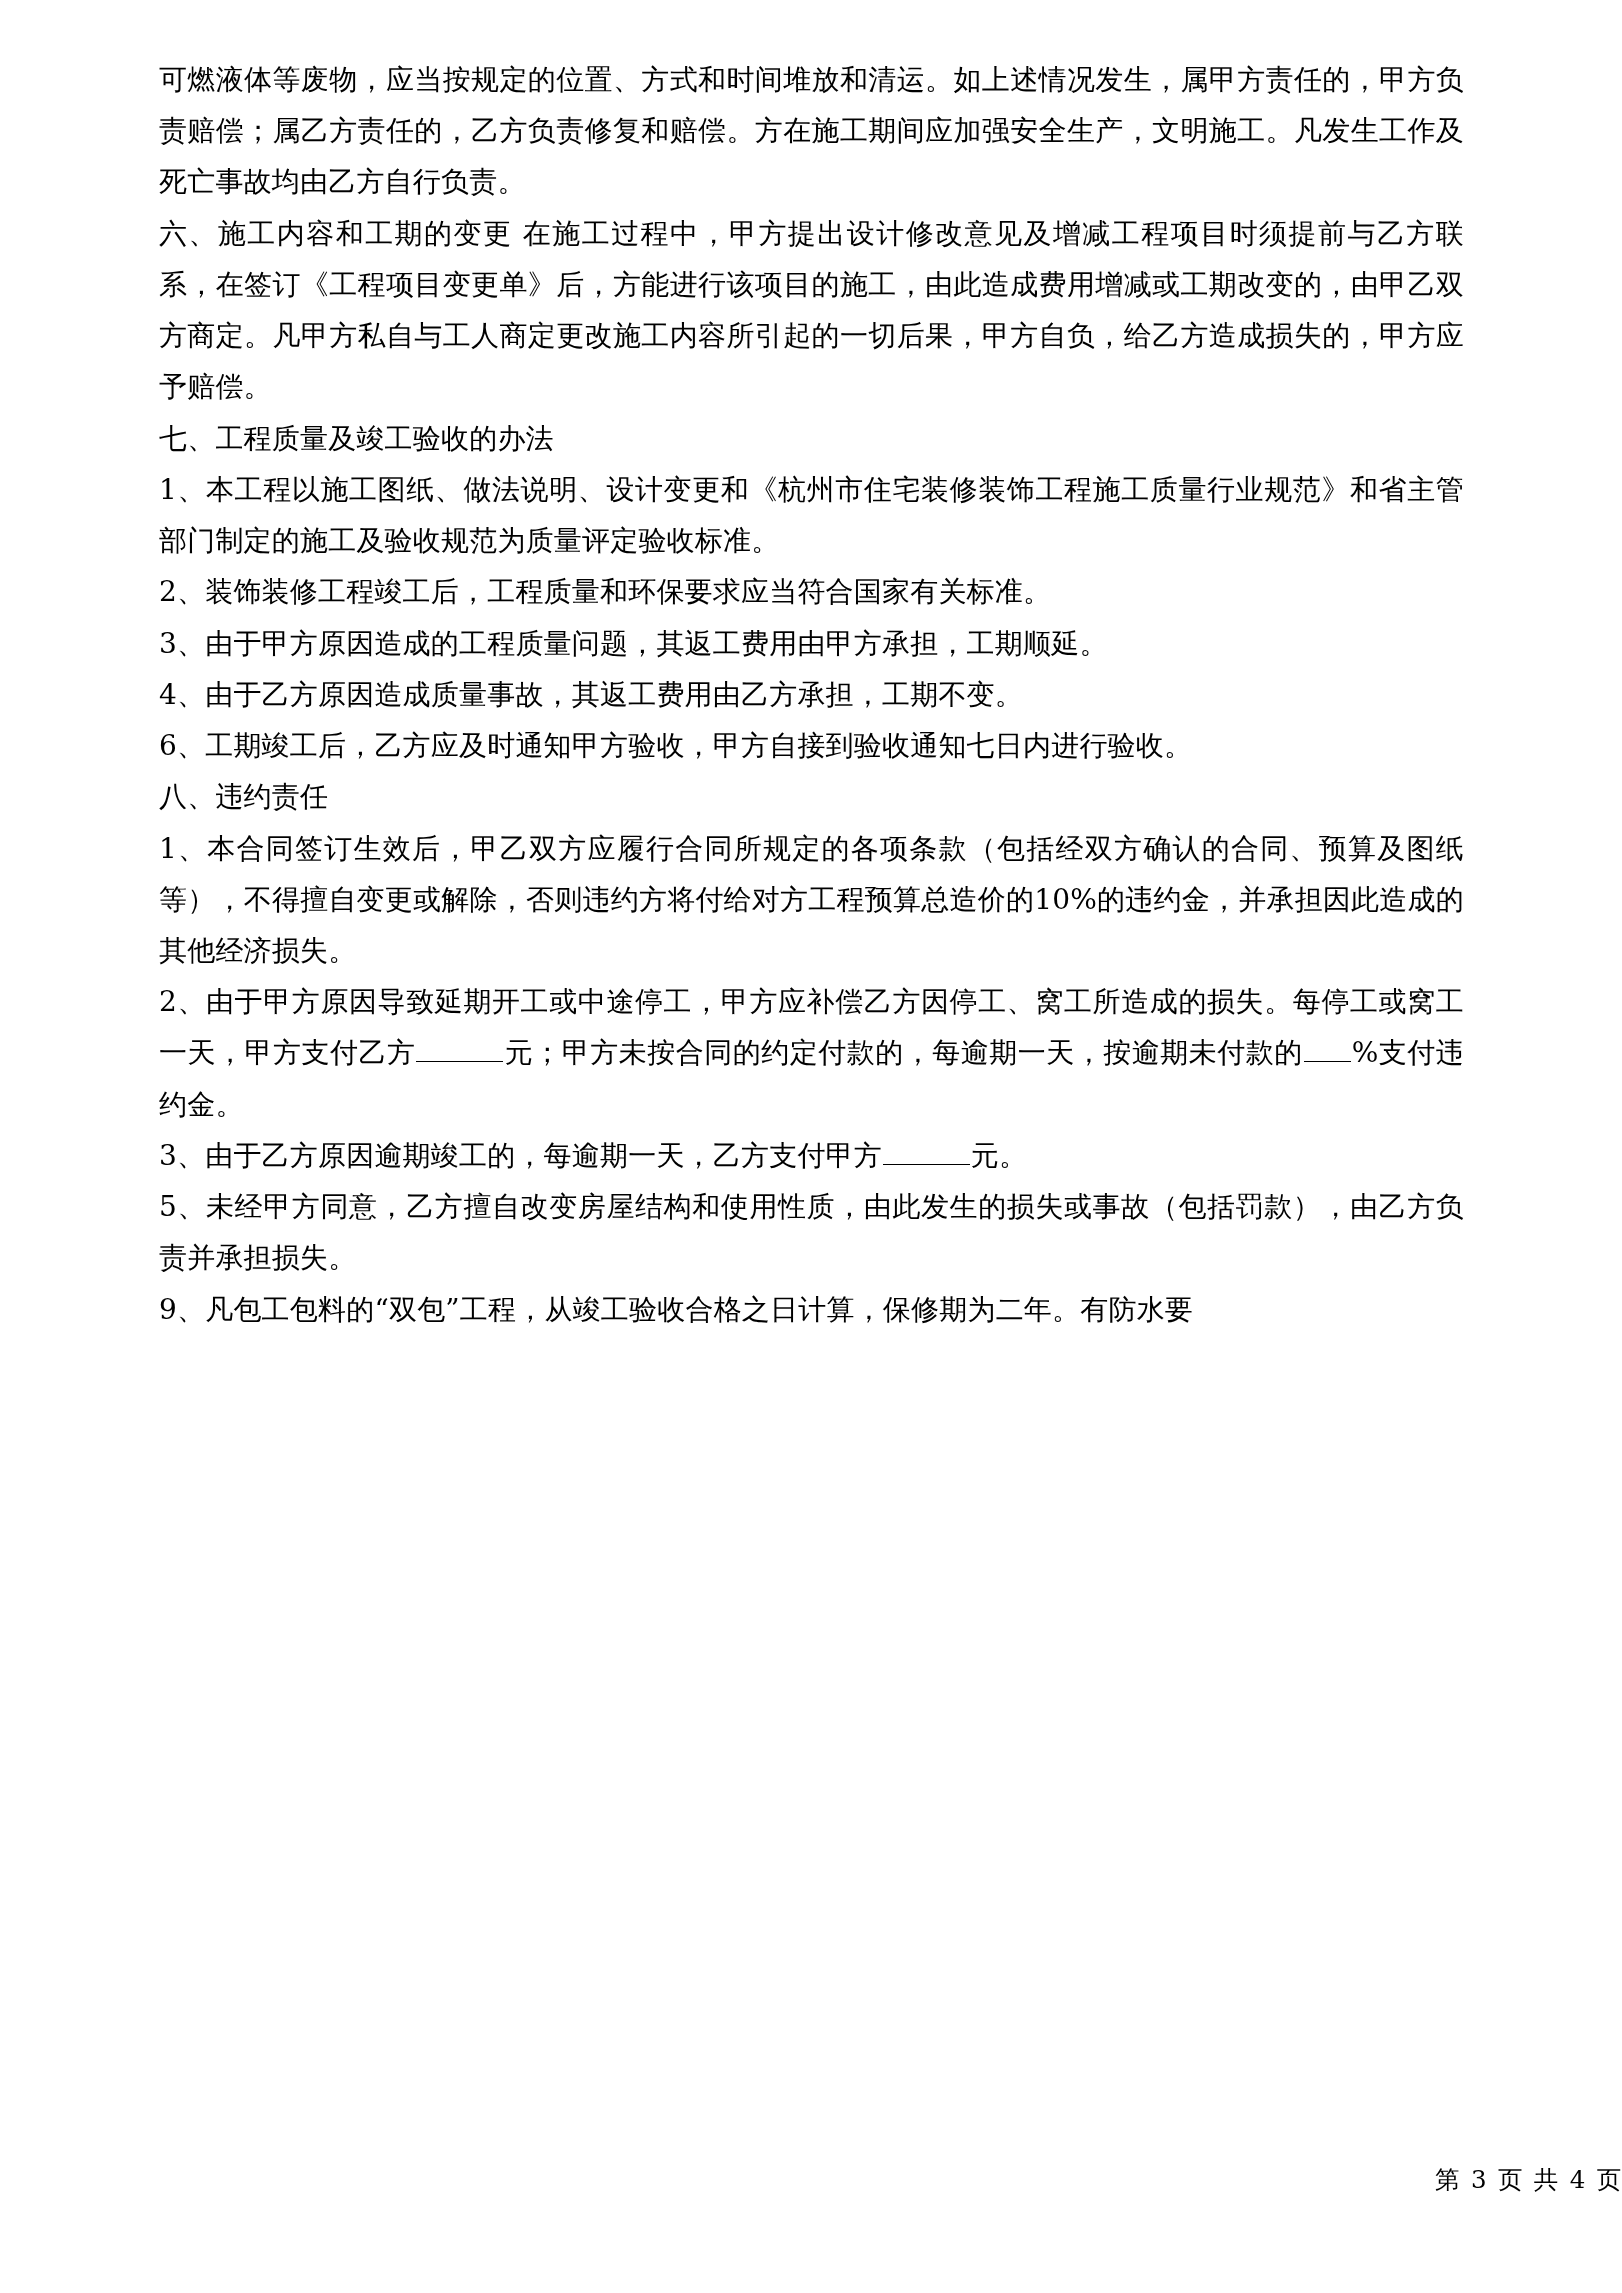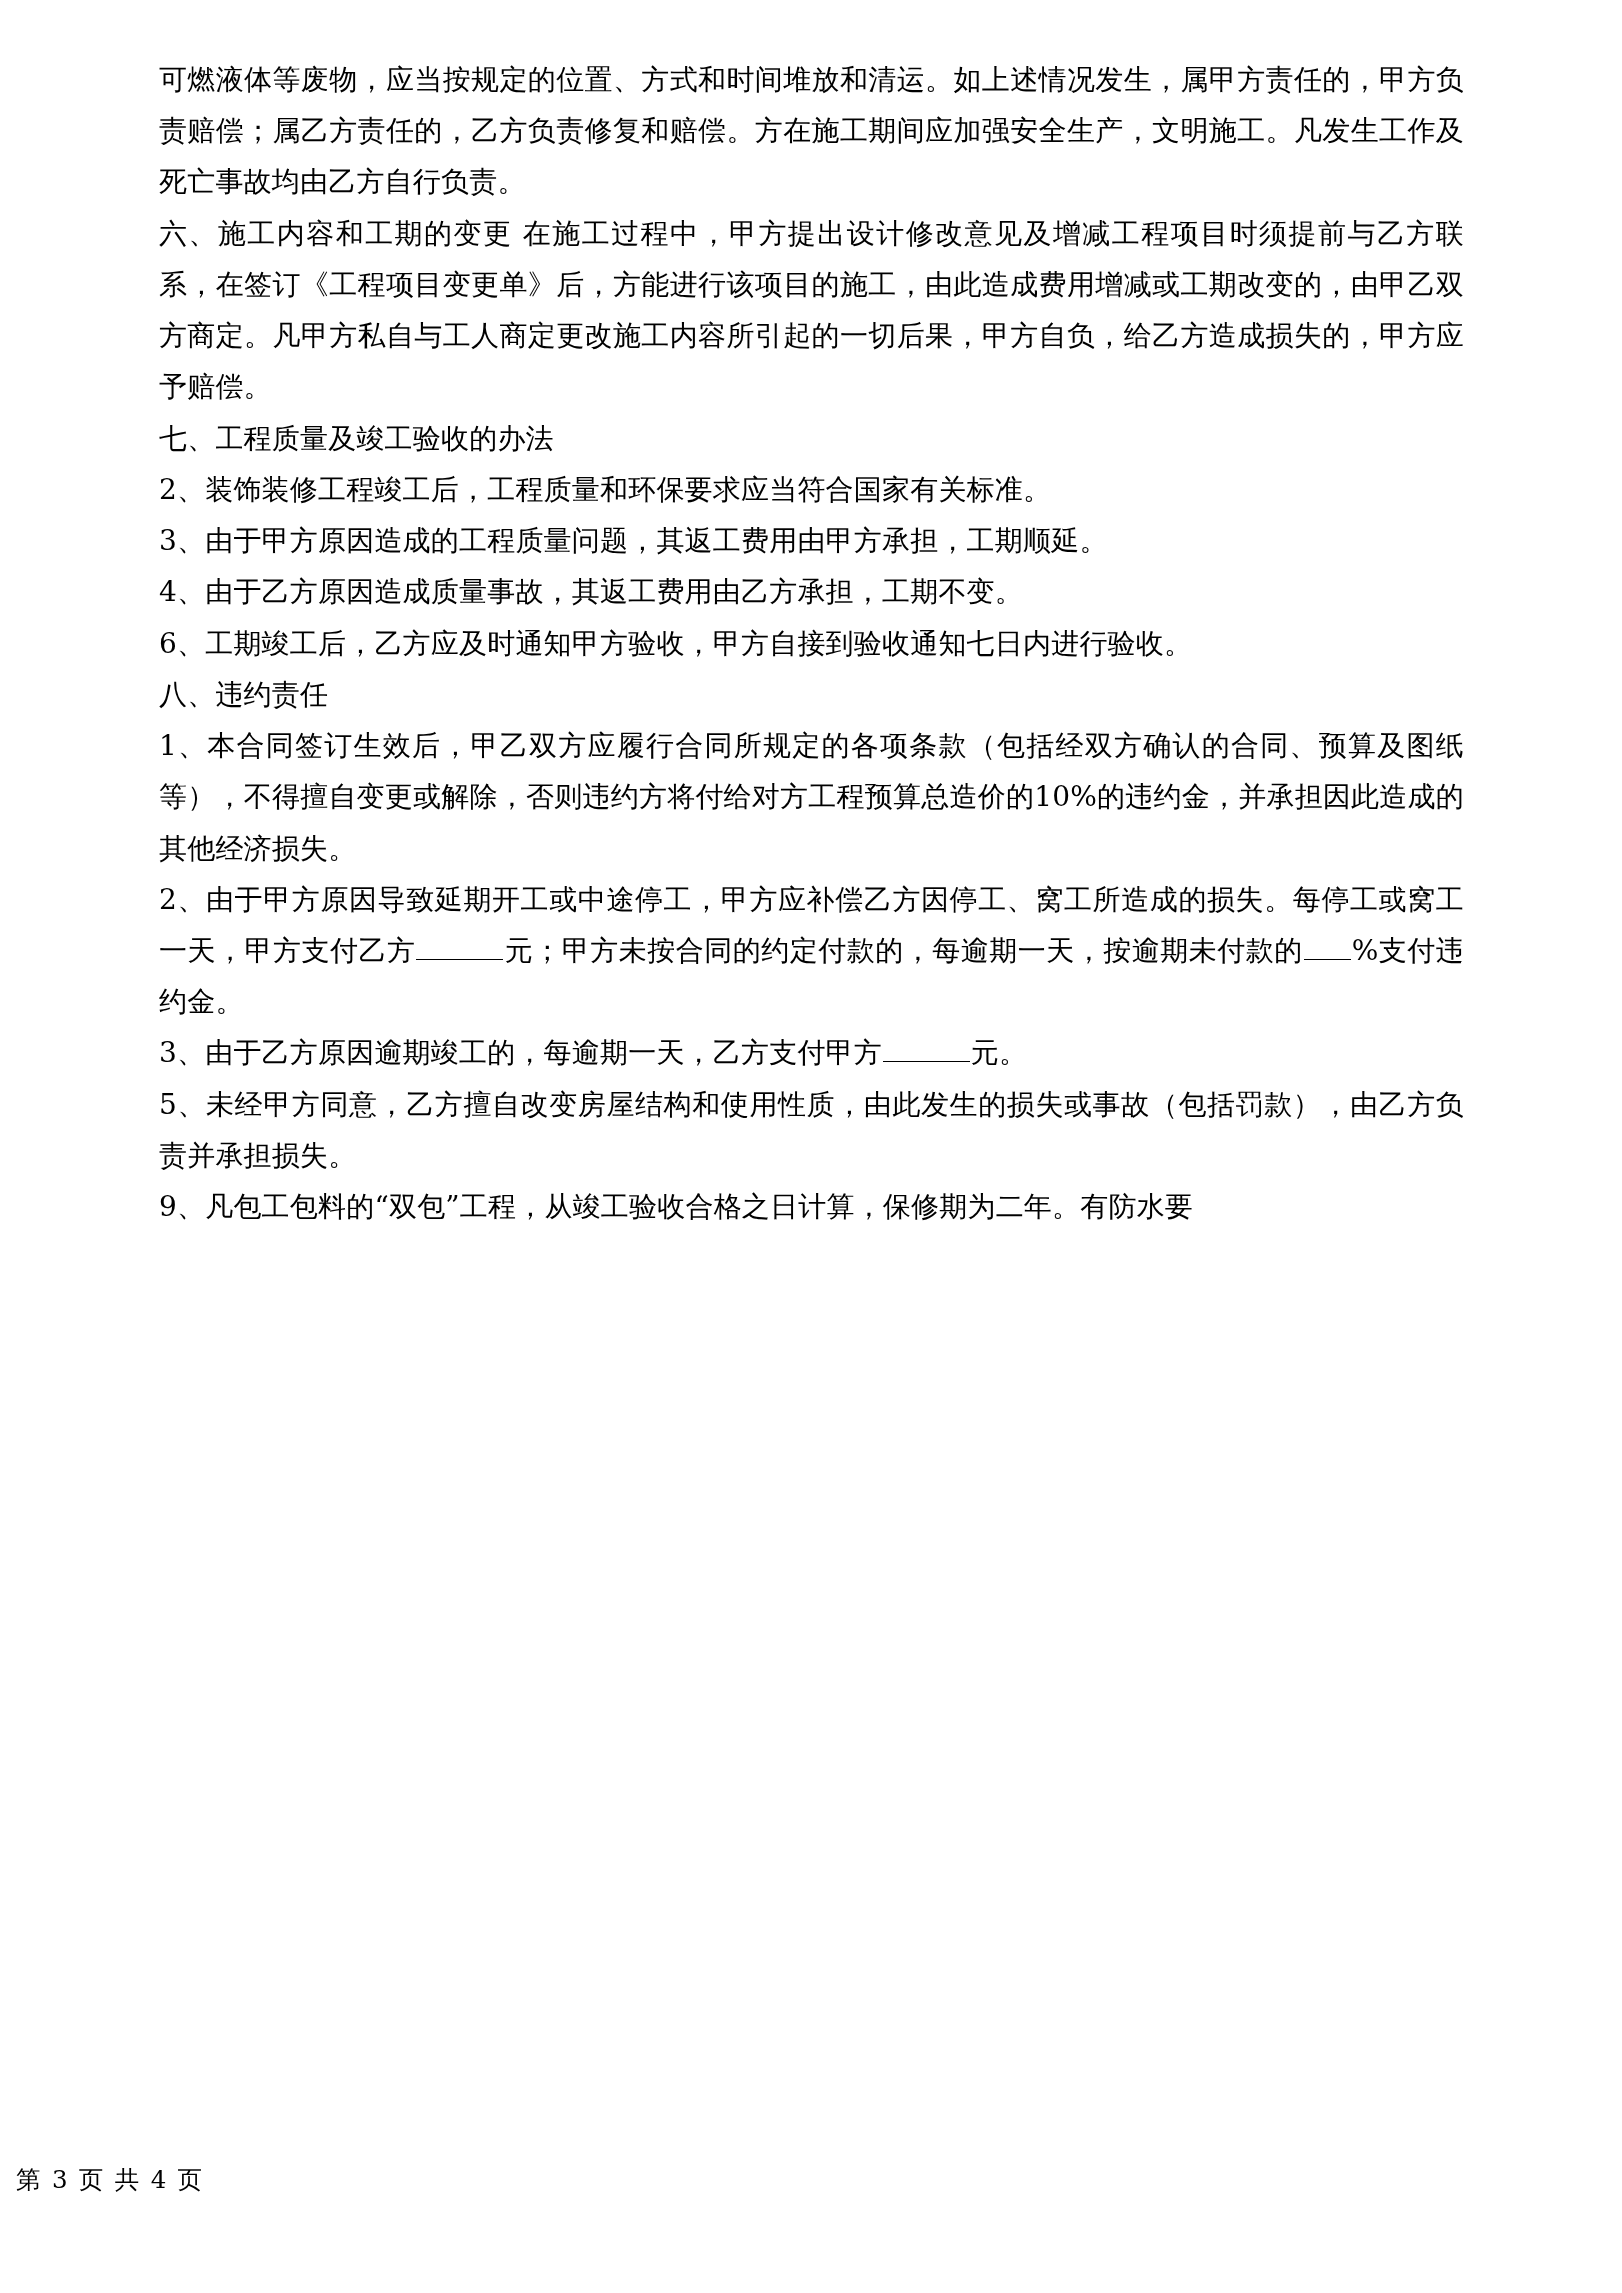--- a/index.html
+++ b/index.html
@@ -42,42 +42,43 @@
   .blank-long {
     display: inline-block;
     width: 87px;
     border-bottom: 1.4px solid #000;
     vertical-align: baseline;
     height: 1em;
     margin: 0 0.9px;
   }
   .footer {
     position: absolute;
-    left: 16px;
+    left: 0;
     right: 0;
     bottom: 98px;
-    text-align: left;
+    text-align: right;
     font-family: "DejaVu Serif", "Liberation Serif", serif;
     font-size: 24.5px;
     letter-spacing: 1.8px;
     color: #000000;
   }
 </style>
 </head>
 <body>
 
 <div class="page">
   <div class="doc-body">
 
     <p class="para">可燃液体等废物，应当按规定的位置、方式和时间堆放和清运。如上述情况发生，属甲方责任的，甲方负责赔偿；属乙方责任的，乙方负责修复和赔偿。方在施工期间应加强安全生产，文明施工。凡发生工作及死亡事故均由乙方自行负责。</p>
 
     <p class="para">六、施工内容和工期的变更  在施工过程中，甲方提出设计修改意见及增减工程项目时须提前与乙方联系，在签订《工程项目变更单》后，方能进行该项目的施工，由此造成费用增减或工期改变的，由甲乙双方商定。凡甲方私自与工人商定更改施工内容所引起的一切后果，甲方自负，给乙方造成损失的，甲方应予赔偿。</p>
 
     <p class="para">七、工程质量及竣工验收的办法</p>
 
+    <p class="para">1、本工程以施工图纸、做法说明、设计变更和《杭州市住宅装修装饰工程施工质量行业规范》和省主管部门制定的施工及验收规范为质量评定验收标准。</p>
 
     <p class="para">2、装饰装修工程竣工后，工程质量和环保要求应当符合国家有关标准。</p>
 
     <p class="para">3、由于甲方原因造成的工程质量问题，其返工费用由甲方承担，工期顺延。</p>
 
     <p class="para">4、由于乙方原因造成质量事故，其返工费用由乙方承担，工期不变。</p>
 
 
     <p class="para">6、工期竣工后，乙方应及时通知甲方验收，甲方自接到验收通知七日内进行验收。</p>
 

